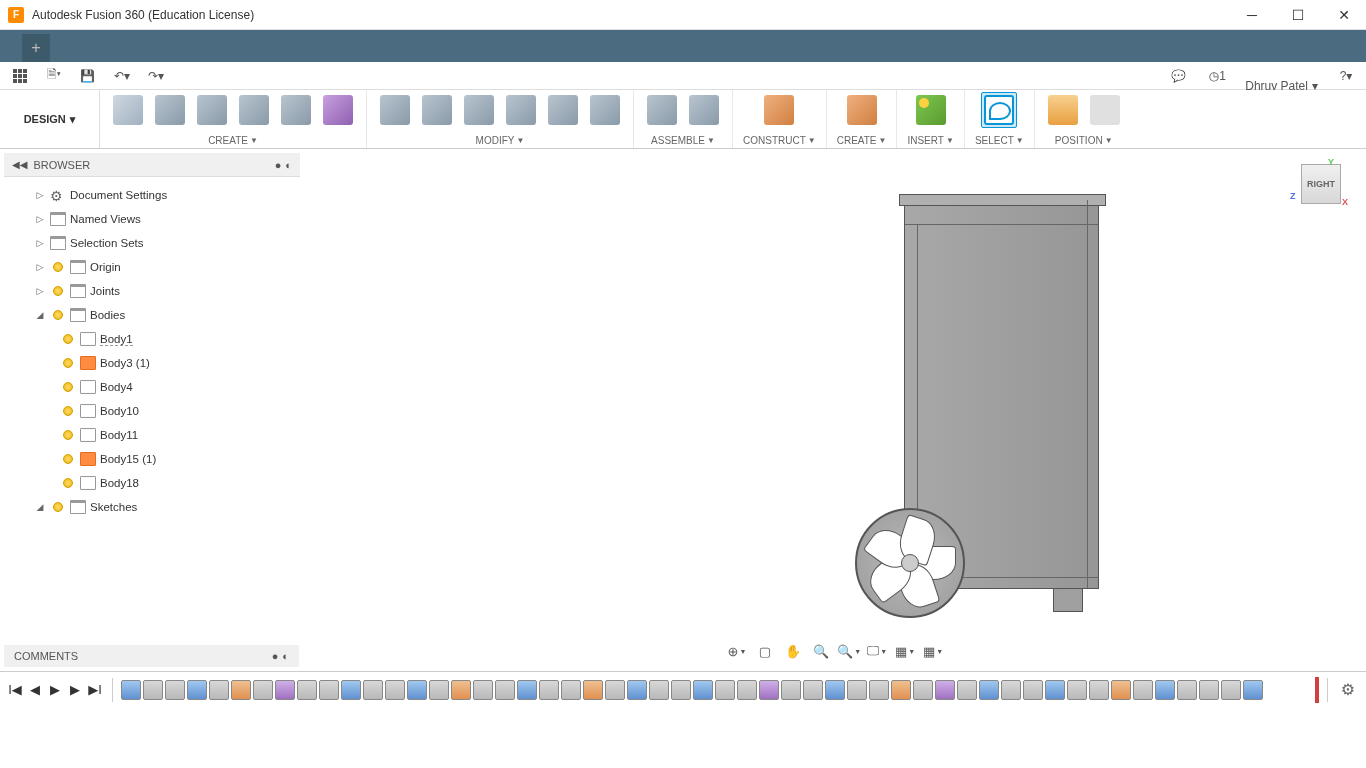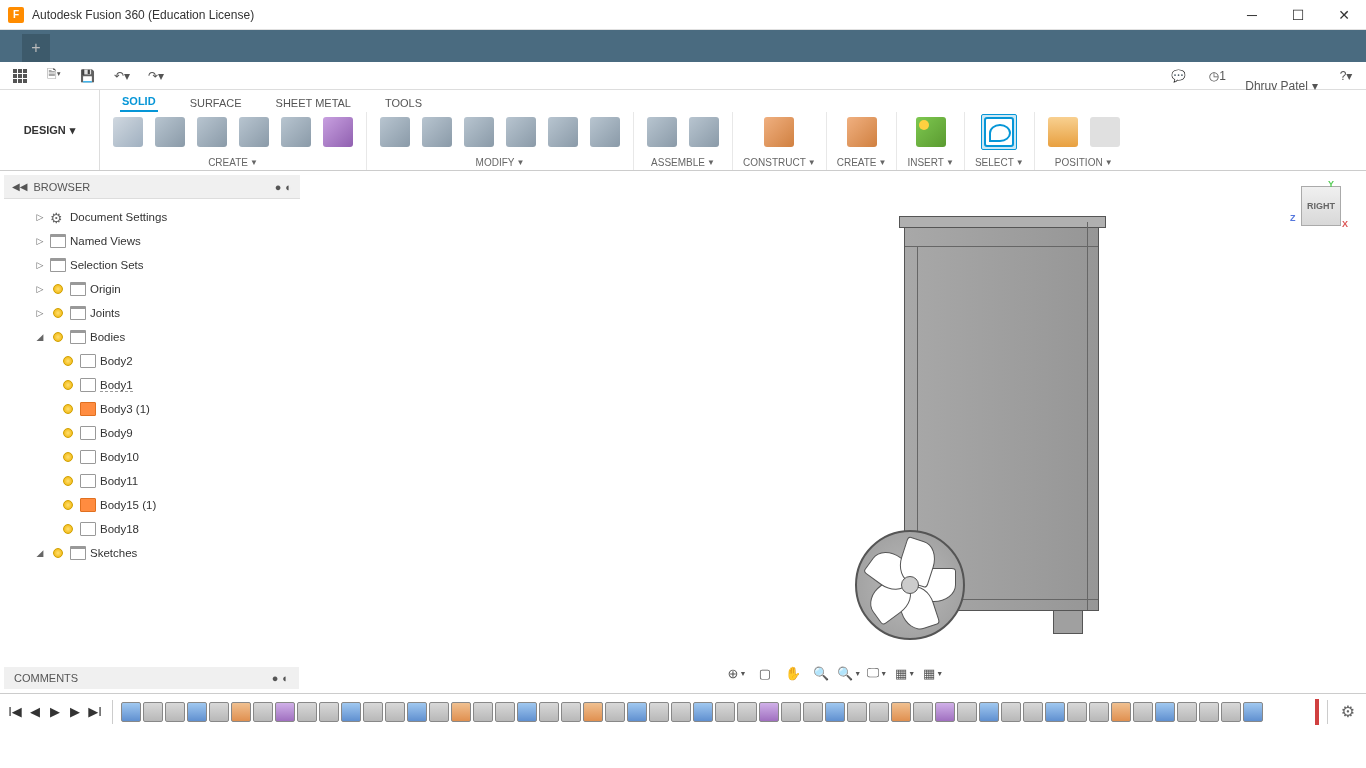--- a/index.html
+++ b/index.html
@@ -171,26 +171,20 @@
     <div class="qat-btn">?▾</div>
   </div>
 </div>
 
 <div class="ribbon-container">
   <div class="workspace-switcher">
     <span>DESIGN</span>
       <span>▾</span>
   </div>
   <div class="ribbon">
-    <div class="ribbon-tabs">
-      <div class="ribbon-tab active">SOLID</div>
-      <div class="ribbon-tab">SURFACE</div>
-      <div class="ribbon-tab">SHEET METAL</div>
-      <div class="ribbon-tab">TOOLS</div>
-    </div>
     <div class="ribbon-panels">
       <div class="panel">
         <div class="panel-tools">
           <div class="tool-btn">
               <div class="tool-icon sketch"></div>
             </div>
           <div class="tool-btn">
               <div class="tool-icon"></div>
             </div>
           <div class="tool-btn">
@@ -361,42 +355,35 @@
             <span class="lightbulb"></span>
           </span>
           <span class="tree-icon folder"></span>
           <span class="tree-label">Bodies</span>
         </div>
       <div class="tree-item indent2">
           <span class="tree-vis">
             <span class="lightbulb"></span>
           </span>
           <span class="tree-icon"></span>
-          <span class="tree-label">Body2</span>
-        </div>
-      <div class="tree-item indent2">
-          <span class="tree-vis">
-            <span class="lightbulb"></span>
-          </span>
-          <span class="tree-icon"></span>
           <span class="tree-label" style="border-bottom:1px dashed #999">Body1</span>
         </div>
       <div class="tree-item indent2">
           <span class="tree-vis">
             <span class="lightbulb"></span>
           </span>
           <span class="tree-icon body-orange"></span>
           <span class="tree-label">Body3 (1)</span>
         </div>
       <div class="tree-item indent2">
           <span class="tree-vis">
             <span class="lightbulb"></span>
           </span>
           <span class="tree-icon"></span>
-          <span class="tree-label">Body9</span>
+          <span class="tree-label">Body4</span>
         </div>
       <div class="tree-item indent2">
           <span class="tree-vis">
             <span class="lightbulb"></span>
           </span>
           <span class="tree-icon"></span>
           <span class="tree-label">Body10</span>
         </div>
       <div class="tree-item indent2">
           <span class="tree-vis">

